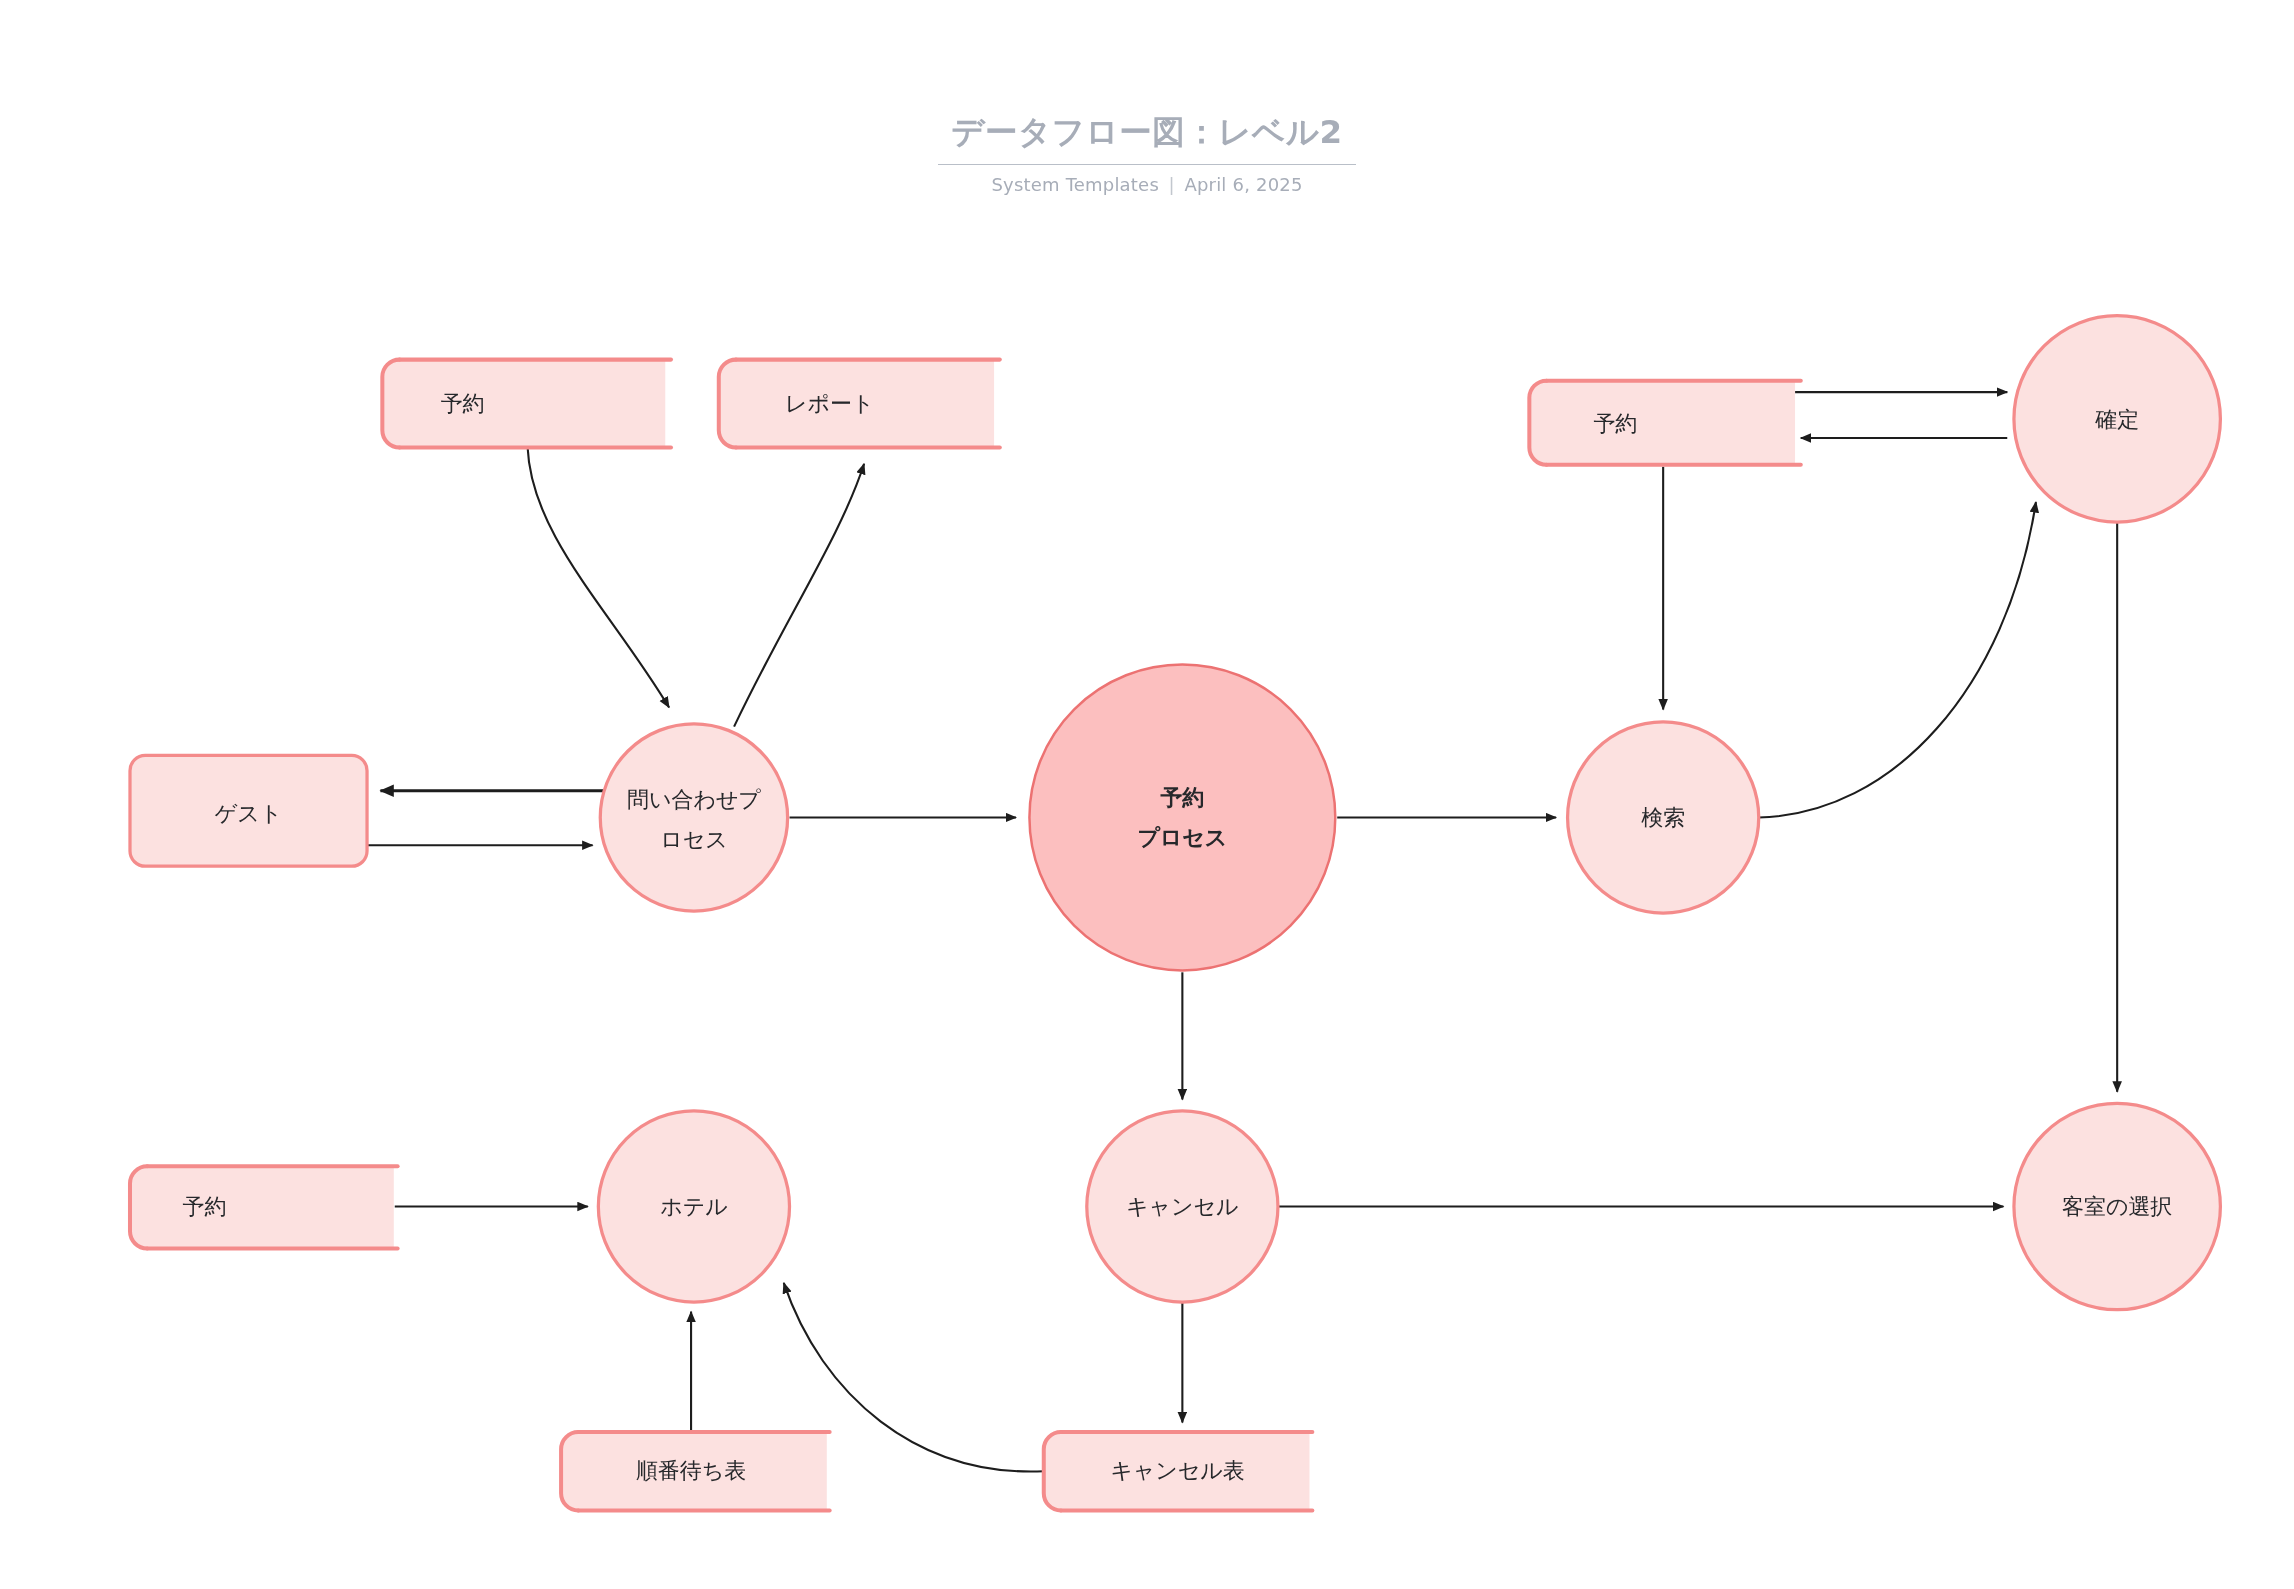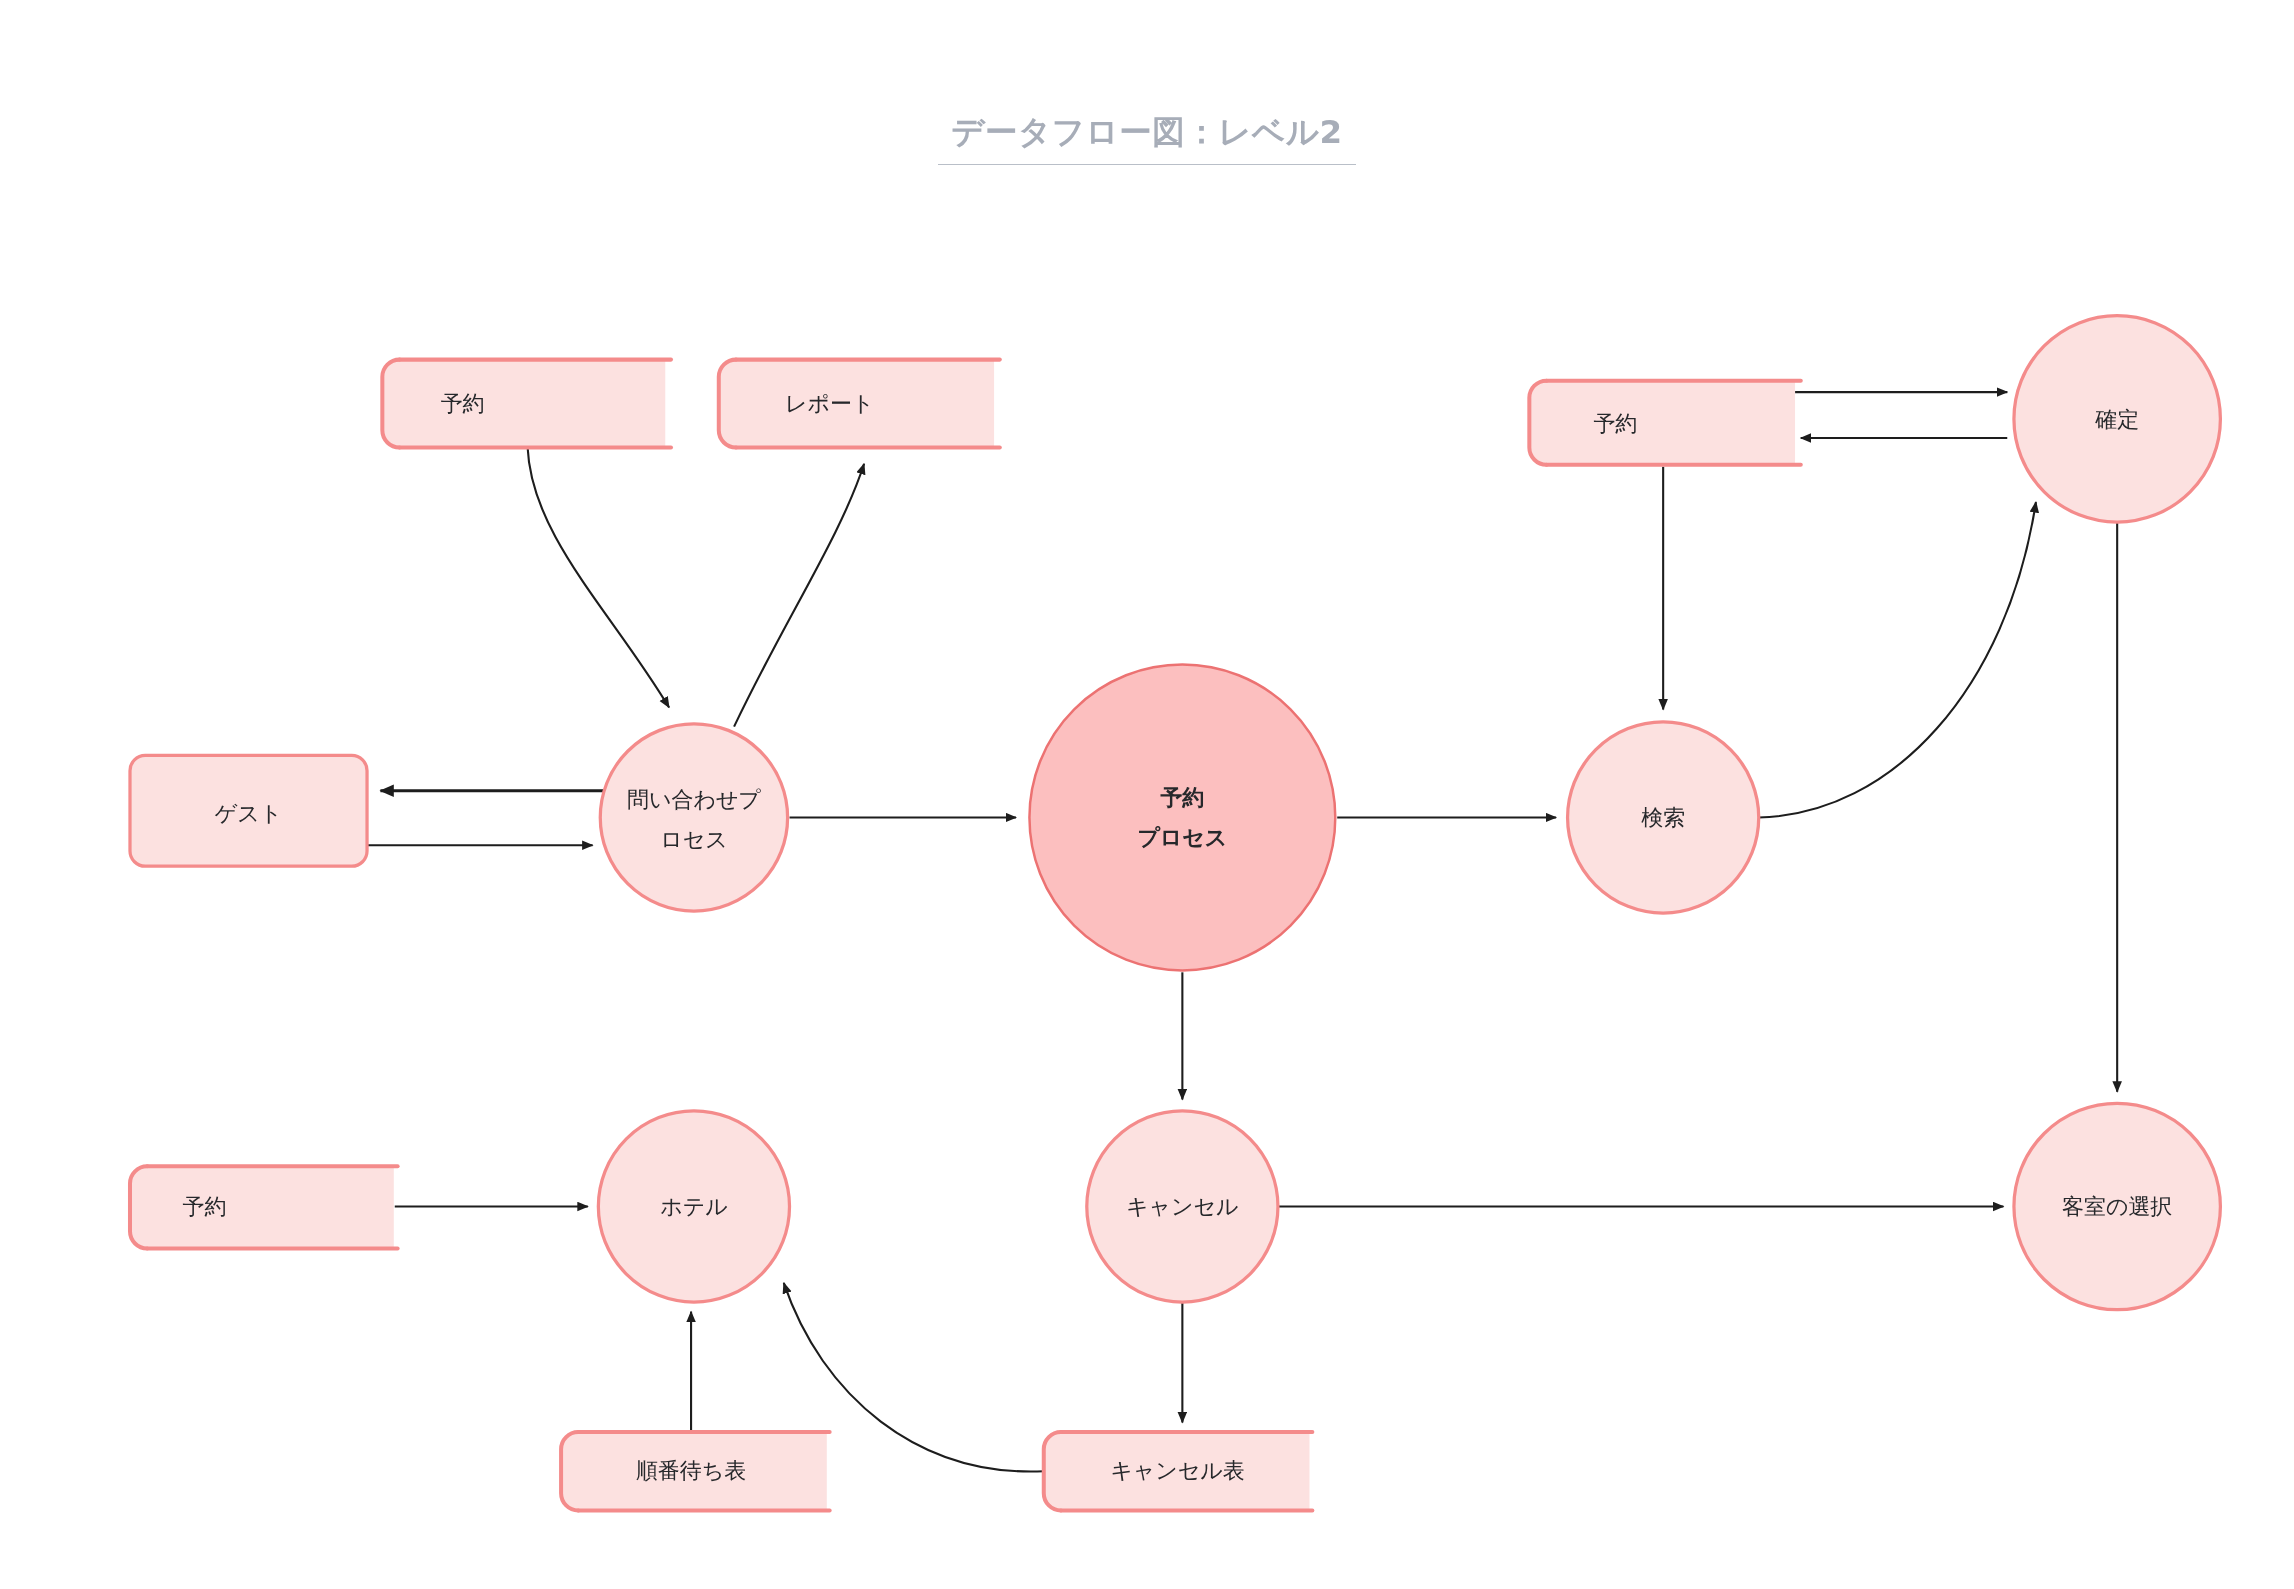--- a/index.html
+++ b/index.html
@@ -71,20 +71,23 @@
   .shape-stroke-thin { stroke: #ec7272; stroke-width: 2.6; }
   .store-edge { stroke: #f48b8b; stroke-width: 4.2; fill: none; stroke-linecap: round; }
   .flow { stroke: #1d1d1d; stroke-width: 2.2; fill: none; }
   .flow-thick { stroke: #1d1d1d; stroke-width: 3.0; fill: none; }
 </style>
 </head>
 <body>
 
 <div class="header-block">
   <div class="doc-title">データフロー図：レベル2</div>
+  <div class="doc-subtitle">
+    <span>System Templates</span><span class="sep">|</span><span>April 6, 2025</span>
+  </div>
 </div>
 
 <svg id="canvas" viewBox="0 0 2400 1663" xmlns="http://www.w3.org/2000/svg">
   <defs>
     <marker id="ah" markerWidth="13" markerHeight="13" refX="11" refY="5" orient="auto" markerUnits="userSpaceOnUse">
       <path d="M0,0 L12,5 L0,10 z" fill="#1d1d1d"></path>
     </marker>
     <marker id="ahb" markerWidth="17" markerHeight="17" refX="14" refY="6.5" orient="auto" markerUnits="userSpaceOnUse">
       <path d="M0,0 L15,6.5 L0,13 z" fill="#1d1d1d"></path>
     </marker>

